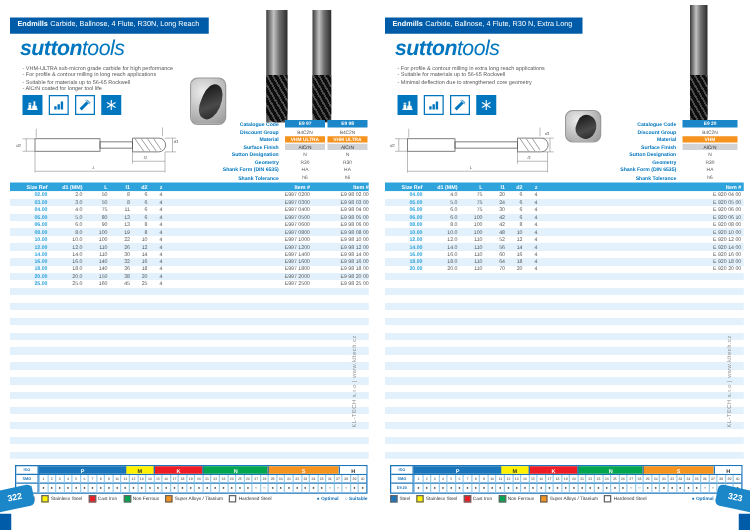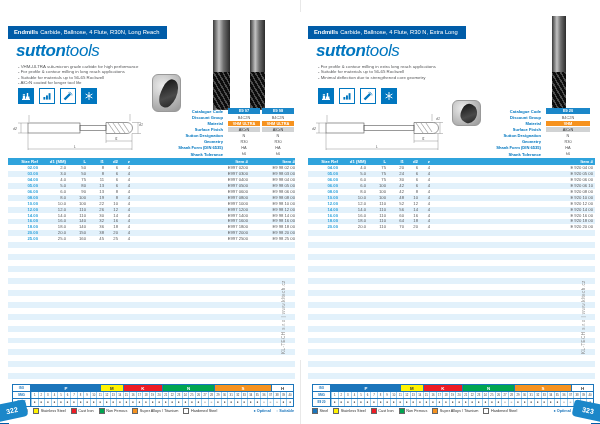--- a/index.html
+++ b/index.html
@@ -1,17 +1,17 @@
 <!DOCTYPE html>
 <html><head>
 <meta charset="utf-8">
 <style>
   html,body{margin:0;padding:0;width:600px;height:424px;background:#fff;
     font-family:"Liberation Sans",sans-serif;overflow:hidden;position:relative;}
-  .page{position:absolute;top:12px;width:300px;height:348px;background:#fff;}
+  .page{position:absolute;top:0;width:300px;height:424px;background:#fff;}
   .gutter{position:absolute;left:300px;top:0;width:1px;height:424px;background:#e8e8e8;}
 
   
   .hdrbar{position:absolute;left:8px;top:14px;height:13px;background:#005CA8;color:#fff;
     font-size:5.8px;line-height:13px;padding:0 8px 0 6px;white-space:nowrap;}
   .hdrbar .hb{font-weight:bold;margin-right:2px;}
 
   
   .logo{position:absolute;left:16px;top:29px;font-style:italic;color:#0076BF;font-size:17px;letter-spacing:-0.4px;}
   .lg1{font-weight:bold;}

